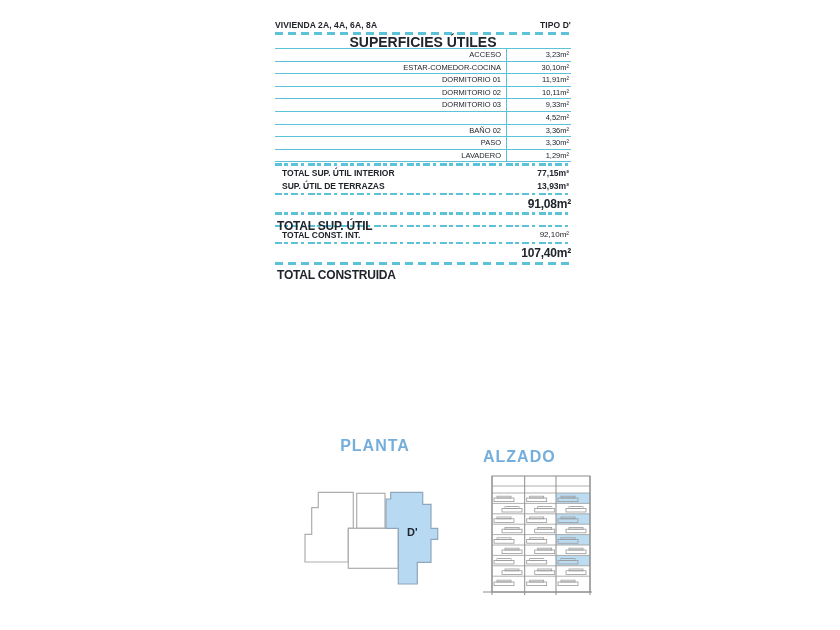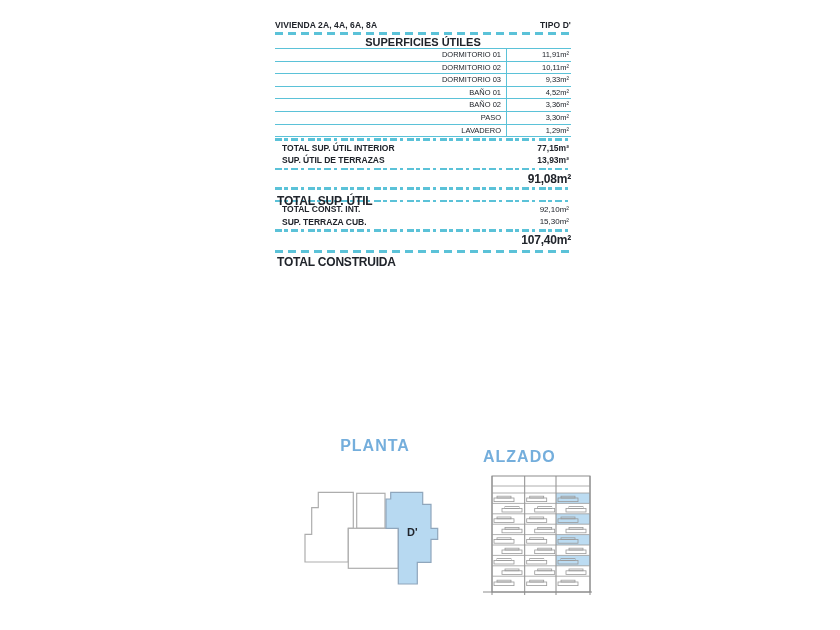--- a/index.html
+++ b/index.html
@@ -13,21 +13,21 @@
   #canvas{position:relative;width:840px;height:630px;background:#fff;overflow:hidden;}
 
   
   #surface-table{position:absolute;left:275px;top:17px;width:296px;}
   .tbl-top{display:flex;justify-content:space-between;align-items:flex-end;height:13px;
            font-size:8.5px;font-weight:bold;letter-spacing:.1px;}
   .dash{height:3px;margin:2px 0 1px 0;
         background:repeating-linear-gradient(90deg,var(--line_cyan) 0 8px,transparent 8px 13px);}
   .dashdot{height:2.5px;margin:1px 0;
         background:repeating-linear-gradient(90deg,var(--line_cyan) 0 7px,transparent 7px 9.5px,var(--line_cyan) 9.5px 13px,transparent 13px 16.5px);}
-  .section-row{height:13px;line-height:13px;text-align:center;font-size:11px;font-weight:bold;
+  .section-row{height:13px;line-height:13px;text-align:center;font-size:14px;font-weight:bold;
                border-bottom:1px solid var(--line_cyan);}
   .data-rows{position:relative;}
   .data-rows .vdiv{position:absolute;left:231px;top:0;bottom:0;width:1px;background:var(--line_cyan);}
   .drow{display:flex;height:12.6px;border-bottom:1px solid var(--line_cyan);font-size:7.5px;}
   .drow .lbl{width:231px;text-align:right;padding-right:5px;line-height:12px;}
   .drow .val{flex:1;text-align:right;padding-right:2px;line-height:12px;}
   .trow{display:flex;justify-content:space-between;height:12.5px;align-items:center;
         font-size:8.5px;font-weight:bold;}
   .trow .lbl{padding-left:7px;}
   .trow .val{padding-right:2px;margin-left:40px;}
@@ -63,33 +63,40 @@
       <span>TIPO D'</span>
     </div>
 
     <div class="dash"></div>
 
     <div class="section-row">SUPERFICIES ÚTILES</div>
 
     <div class="data-rows">
       <div class="vdiv"></div>
       <div class="drow">
+        <span class="lbl">ACCESO</span>
+        <span class="val">3,23m²</span>
+      </div>
+      <div class="drow">
+        <span class="lbl">ESTAR-COMEDOR-COCINA</span>
+        <span class="val">30,10m²</span>
+      </div>
+      <div class="drow">
         <span class="lbl">DORMITORIO 01</span>
         <span class="val">11,91m²</span>
       </div>
       <div class="drow">
         <span class="lbl">DORMITORIO 02</span>
         <span class="val">10,11m²</span>
       </div>
       <div class="drow">
         <span class="lbl">DORMITORIO 03</span>
         <span class="val">9,33m²</span>
       </div>
       <div class="drow">
-        <span class="lbl">BAÑO 01</span>
         <span class="val">4,52m²</span>
       </div>
       <div class="drow">
         <span class="lbl">BAÑO 02</span>
         <span class="val">3,36m²</span>
       </div>
       <div class="drow">
         <span class="lbl">PASO</span>
         <span class="val">3,30m²</span>
       </div>
@@ -117,24 +124,20 @@
       <span class="val">91,08m²</span>
     </div>
 
     <div class="dashdot"></div>
     <div class="spacer"></div>
     <div class="dashdot"></div>
 
     <div class="trow light-val">
       <span class="lbl">TOTAL CONST. INT.</span>
       <span class="val">92,10m²</span>
-    </div>
-    <div class="trow light-val">
-      <span class="lbl">SUP. TERRAZA CUB.</span>
-      <span class="val">15,30m²</span>
     </div>
 
     <div class="dashdot"></div>
 
     <div class="bigrow">
       <span class="lbl">TOTAL CONSTRUIDA</span>
       <span class="val">107,40m²</span>
     </div>
 
     <div class="dash"></div>

